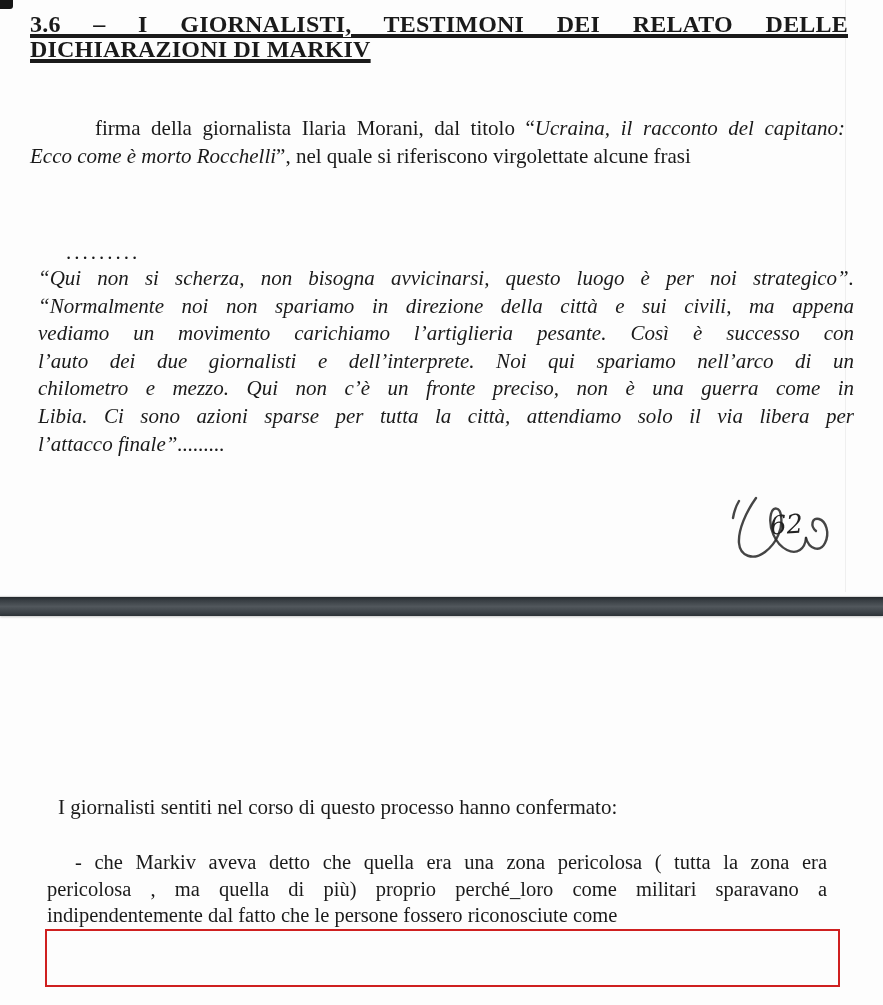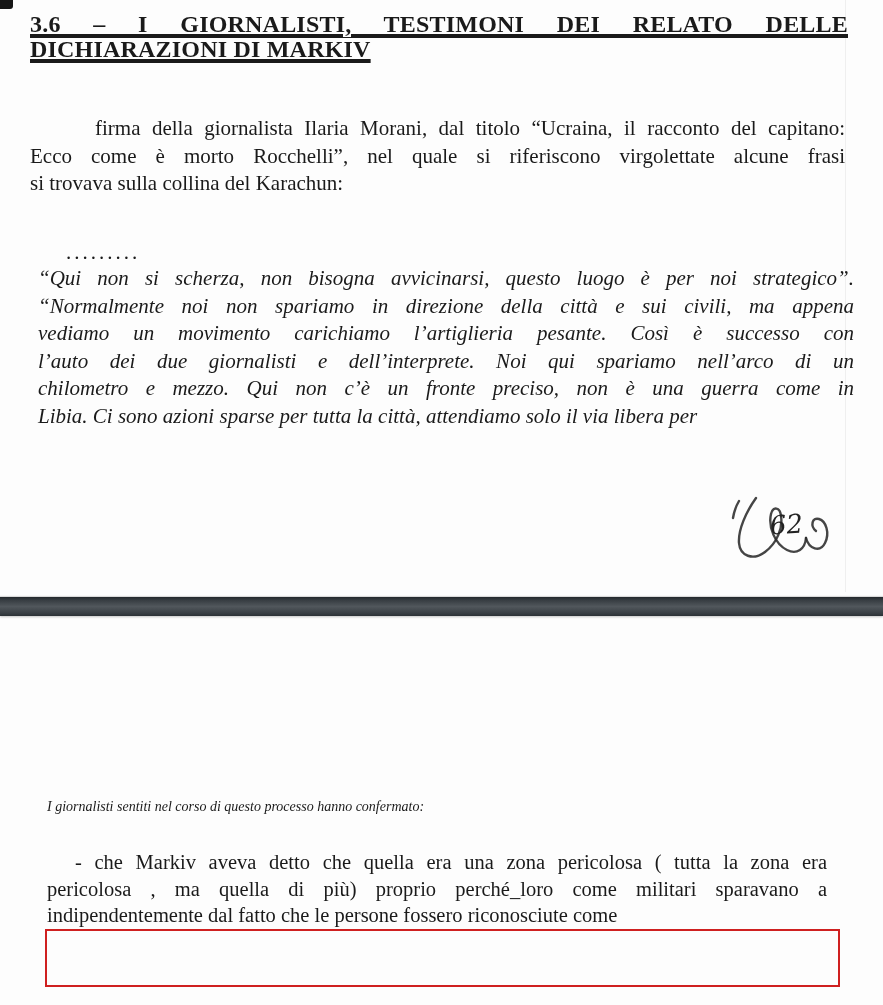--- a/index.html
+++ b/index.html
@@ -24,32 +24,32 @@
   }
   .heading .h-line.force-just{white-space:normal;text-align:justify;text-align-last:justify;}
   
   .doc-block{font-size:21px;line-height:27.6px;}
   .doc-block .line{text-align:justify;text-align-last:justify;}
   .doc-block .line:last-child{text-align-last:left;}
   .para1{left:30px;top:115px;width:815px;}
   .para1 .line:first-child{text-indent:65px;}
   .dots-line{left:66px;top:240px;font-size:21px;letter-spacing:3px;}
   .quote{left:30px;top:265px;width:816px;font-style:italic;margin-left:8px;}
-  .it{}
+  .it{font-style:italic;}
   
   .handwriting{left:726px;top:486px;width:116px;height:86px;}
   .handwriting svg{display:block;width:100%;height:100%;}
   .handwriting path{fill:none;stroke:#2b2b2b;stroke-width:2.4;stroke-linecap:round;opacity:.88;}
   .handwriting text{font-family:"DejaVu Serif",serif;font-style:italic;font-size:26px;fill:#222;}
   
   .separator{left:0;top:597px;width:883px;height:19px;
     background:linear-gradient(180deg,#23282c 0%,#383e43 18%,#51575c 50%,#3a4045 84%,#2c3236 100%);
     box-shadow:0 1px 2px rgba(0,0,0,.22), 0 -1px 1px rgba(0,0,0,.12);}
   
-  .intro{left:47px;top:794px;width:790px;font-size:14px;line-height:26.5px;font-style:italic;}
+  .intro{left:58px;top:794px;width:790px;font-size:21px;line-height:26.5px;}
   .bullet{left:47px;top:849px;width:780px;font-size:20.5px;line-height:26.5px;}
   .bullet .line{text-align:justify;text-align-last:justify;}
   .bullet .line:last-child{text-align-last:left;}
   .bullet .line:first-child{text-indent:28px;}
   .highlight-box{left:45px;top:929px;width:791px;height:54px;border:2px solid #cf2020;}
 </style>
 </head>
 <body>
 
 <div class="abs corner-mark"></div>
@@ -57,32 +57,32 @@
 <div class="abs page-edge"></div>
 
 <div class="abs heading">
   <div class="h-line force-just">3.6 – I GIORNALISTI, TESTIMONI DEI RELATO DELLE</div>
   <div class="h-line">DICHIARAZIONI DI MARKIV</div>
 </div>
 
 <div class="abs doc-block para1">
     <div class="line"><span>firma della giornalista Ilaria Morani, dal titolo “</span><span class="it">Ucraina, il racconto del capitano:</span></div>
     <div class="line"><span class="it">Ecco come è morto Rocchelli</span><span>”, nel quale si riferiscono virgolettate alcune frasi</span></div>
-    <div class="line"><span>si trovava sulla collina del Karachun:</span></div>
   </div>
 
 <div class="abs dots-line">.........</div>
 
 <div class="abs doc-block quote">
     <div class="line"><span class="it">“Qui non si scherza, non bisogna avvicinarsi, questo luogo è per noi strategico”.</span></div>
     <div class="line"><span class="it">“Normalmente noi non spariamo in direzione della città e sui civili, ma appena</span></div>
     <div class="line"><span class="it">vediamo un movimento carichiamo l’artiglieria pesante. Così è successo con</span></div>
     <div class="line"><span class="it">l’auto dei due giornalisti e dell’interprete. Noi qui spariamo nell’arco di un</span></div>
     <div class="line"><span class="it">chilometro e mezzo. Qui non c’è un fronte preciso, non è una guerra come in</span></div>
     <div class="line"><span class="it">Libia. Ci sono azioni sparse per tutta la città, attendiamo solo il via libera per</span></div>
+    <div class="line"><span class="it">l’attacco finale”.........</span></div>
   </div>
 
 <div class="abs handwriting">
   <svg viewBox="0 0 116 86">
     <path d="M30,12 C20,26 12,44 13,57 C14,70 27,75 39,66 C51,57 57,42 55,30"></path>
     <path d="M55,30 C54,21 47,20 45,28 C42,41 49,58 61,64 C71,69 79,63 80,52"></path>
     <path d="M80,52 C83,63 94,67 99,57 C104,47 100,35 93,33 C86,31 84,40 90,45"></path>
     <path d="M7,32 C8,26 10,20 13,15"></path>
     <text x="44" y="48" transform="rotate(-4 52 42)">62</text>
   </svg>

